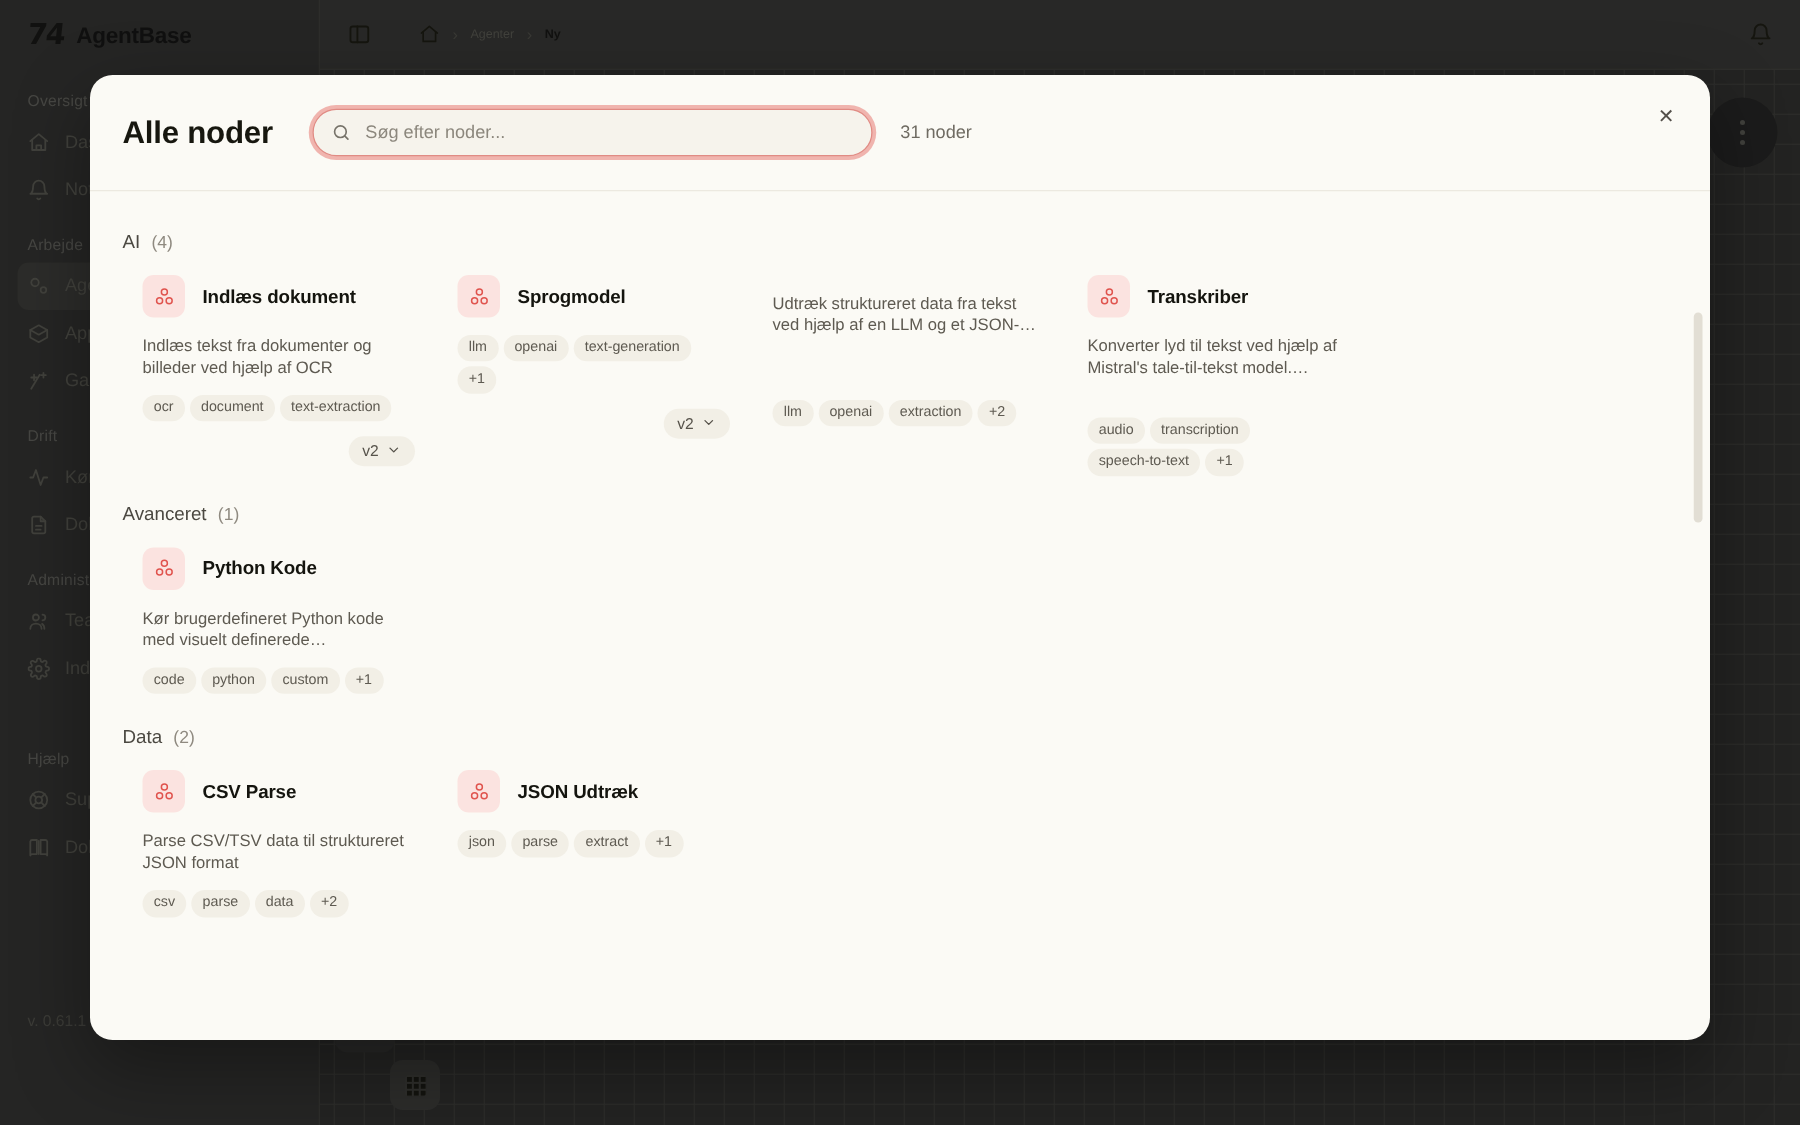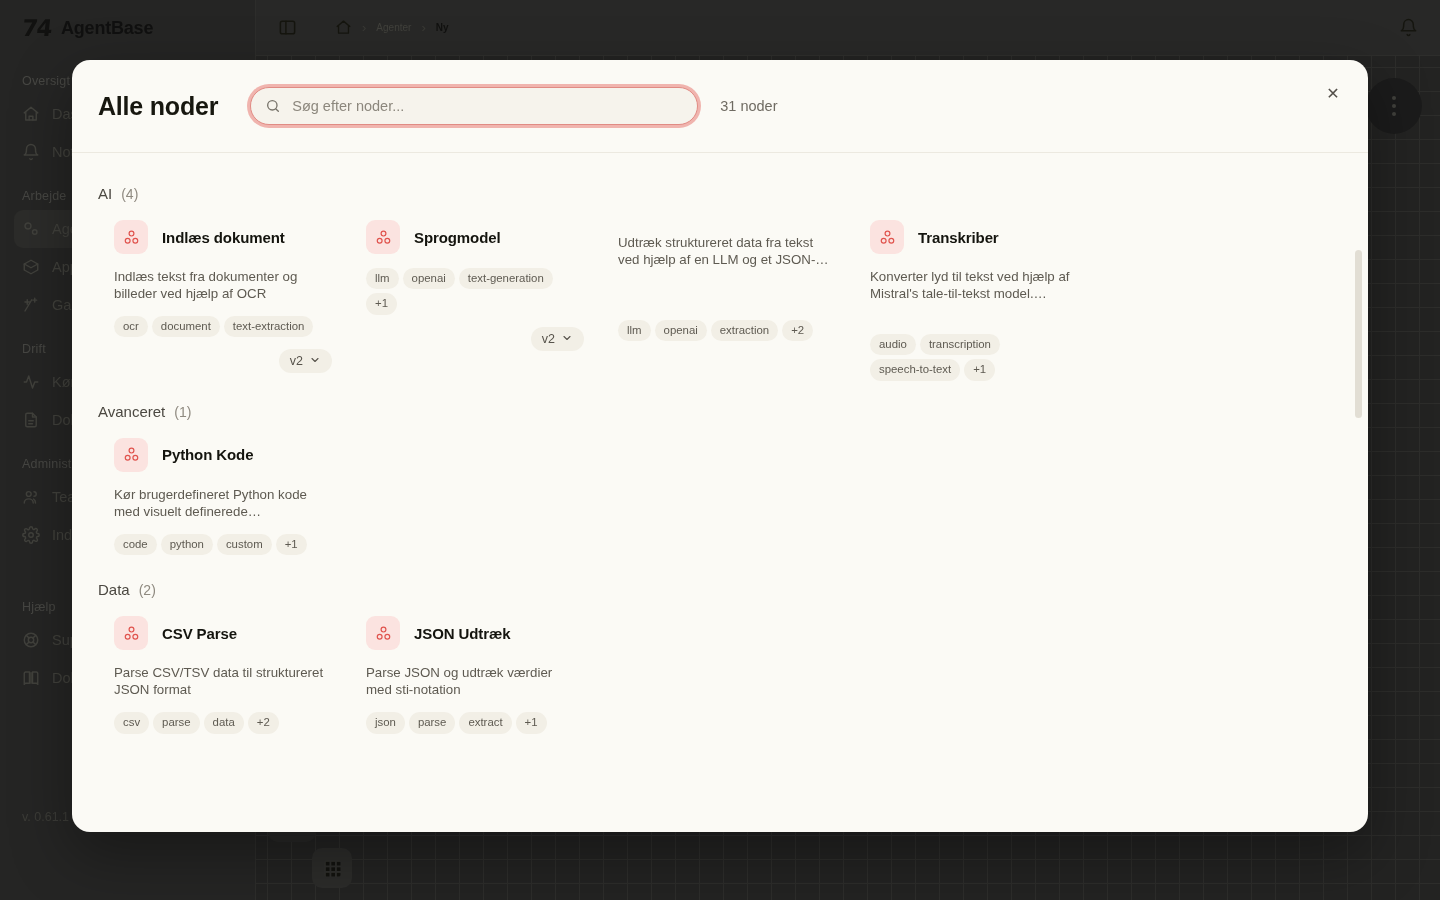--- a/index.html
+++ b/index.html
@@ -555,21 +555,20 @@
             <div class="card-head">
               <span class="card-ic">
                 <svg viewBox="0 0 24 24" fill="none" stroke="#E0544E" stroke-width="1.7">
                     <circle cx="12" cy="6.5" r="3.4"></circle>
                     <circle cx="6.6" cy="16.5" r="3.4"></circle>
                     <circle cx="17.4" cy="16.5" r="3.4"></circle>
                   </svg>
               </span>
               <span class="card-title">JSON Udtræk</span>
             </div>
-            <div class="card-desc">Parse JSON og udtræk værdier med sti-notation</div>
             <div class="tags">
               <span class="tag">json</span>
               <span class="tag">parse</span>
               <span class="tag">extract</span>
               <span class="tag">+1</span>
             </div>
           </div>
         </div>
       </section>
 

